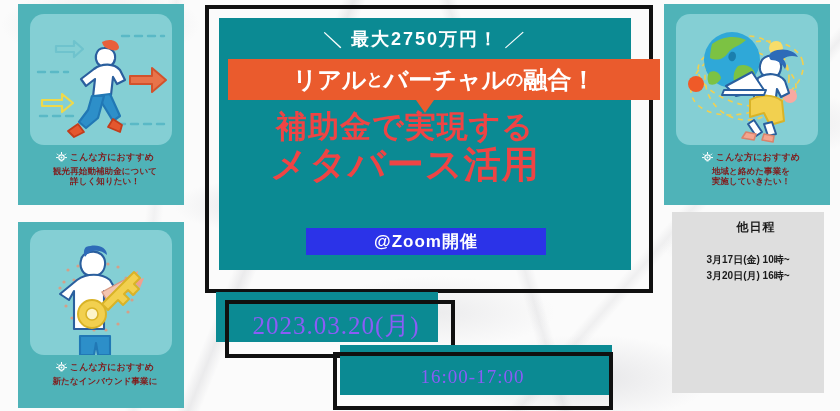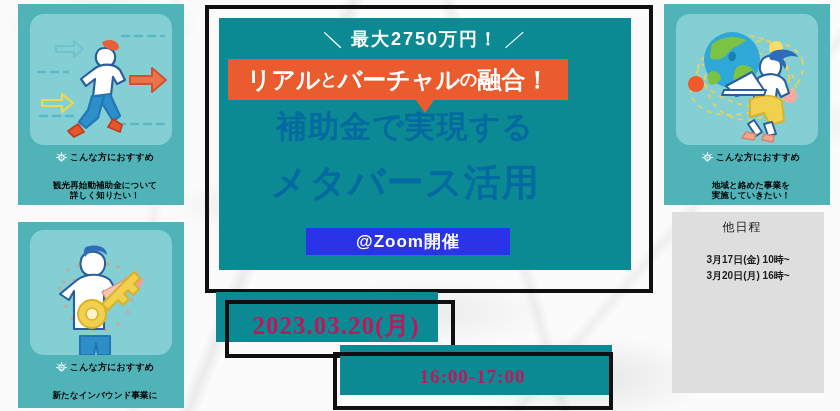--- a/index.html
+++ b/index.html
@@ -30,84 +30,84 @@
       linear-gradient(131deg, rgba(0,0,0,0) 72%, rgba(155,155,162,.12) 73%, rgba(0,0,0,0) 74%),
       linear-gradient(96deg, rgba(0,0,0,0) 19%, rgba(158,158,165,.10) 20%, rgba(0,0,0,0) 21%);
   }
 
   
   .sidecard{position:absolute;background:#4fb3b8;}
   .card-illo{
     position:absolute;border-radius:14px;background:#84cfd4;overflow:hidden;
   }
   .card-caption{
-    position:absolute;left:0;right:0;text-align:center;color:#000000;
+    position:absolute;left:0;right:0;text-align:center;color:#7f1d1d;
     font-weight:700;line-height:1.28;padding-left:8px;
   }
   .cap-head{display:flex;align-items:center;justify-content:center;gap:3px;font-size:9px;letter-spacing:.2px;}
-  .cap-body{font-size:8.5px;font-weight:700;margin-top:16px;letter-spacing:.1px;}
+  .cap-body{font-size:8.5px;font-weight:700;margin-top:2px;letter-spacing:.1px;}
 
   
   .hero-frame{
     position:absolute;left:205px;top:5px;width:440px;height:280px;
     border:4px solid #101010;background:transparent;
   }
   .hero-panel{
     position:absolute;left:219px;top:18px;width:412px;height:252px;background:#0b8a93;
   }
   .kicker{
     position:absolute;left:219px;top:26px;width:412px;
     text-align:center;color:#ffffff;font-size:18px;font-weight:700;
     letter-spacing:2px;
     display:flex;align-items:center;justify-content:center;gap:7px;
   }
   .slash{font-weight:400;font-size:19px;display:inline-block;}
   .slash.l{transform:skewX(12deg);}
   .slash.r{transform:skewX(-12deg);}
 
   .orange-band{
-    position:absolute;left:228px;top:59px;width:340px;height:41px;background:#ea5b2d;
+    position:absolute;left:228px;top:59px;width:432px;height:41px;background:#ea5b2d;
   }
   .orange-band .txt{
     position:absolute;inset:0;display:flex;align-items:center;justify-content:center;
     color:#ffffff;font-size:24px;font-weight:700;letter-spacing:0px;white-space:nowrap;
   }
   .orange-band .small{font-size:17px;}
   .band-tail{
     position:absolute;left:50%;top:100px;transform:translateX(-50%);
     width:0;height:0;border-left:9px solid transparent;border-right:9px solid transparent;
     border-top:13px solid #ea5b2d;
   }
 
   .hero-title{
-    position:absolute;left:219px;top:110px;width:372px;text-align:center;color:#0369a1;
+    position:absolute;left:219px;top:110px;width:372px;text-align:center;color:#ef4444;
   }
   .hero-title .l1{font-size:31px;font-weight:700;letter-spacing:1px;line-height:1.12;}
-  .hero-title .l2{font-size:37px;font-weight:700;letter-spacing:1px;line-height:1.1;margin-top:18px;}
+  .hero-title .l2{font-size:37px;font-weight:700;letter-spacing:1px;line-height:1.1;margin-top:0;}
 
   .zoom-bar{
-    position:absolute;left:306px;top:228px;width:204px;height:27px;background:#2b33e8;
+    position:absolute;left:306px;top:228px;width:240px;height:27px;background:#2b33e8;
     display:flex;align-items:center;justify-content:center;
     color:#ffffff;font-size:17px;font-weight:700;letter-spacing:1px;
   }
 
   
   .date-fill{position:absolute;background:#0b8a93;}
   .date-outline{position:absolute;border:4px solid #101010;}
   .date-txt{
     position:absolute;display:flex;align-items:center;justify-content:center;
-    color:#be185d;font-family:"Liberation Serif","DejaVu Serif",serif;
-    font-weight:700;letter-spacing:1px;
+    color:#8b5cf6;font-family:"Liberation Serif","DejaVu Serif",serif;
+    font-weight:400;letter-spacing:1px;
   }
 
   
   .gray-panel{position:absolute;left:672px;top:212px;width:152px;height:181px;background:#dedede;}
   .gray-title{
-    position:absolute;left:672px;top:219px;width:140px;text-align:center;
-    color:#1a1a1a;font-size:12px;font-weight:400;letter-spacing:1px;
+    position:absolute;left:686px;top:219px;width:140px;text-align:center;
+    color:#1a1a1a;font-size:12px;font-weight:700;letter-spacing:1px;
   }
   .gray-dates{
     position:absolute;left:672px;top:252px;width:152px;text-align:center;
     color:#1a1a1a;font-size:10px;font-weight:700;line-height:1.55;
   }
 </style>
 </head>
 <body>
 
 <div class="stage">

